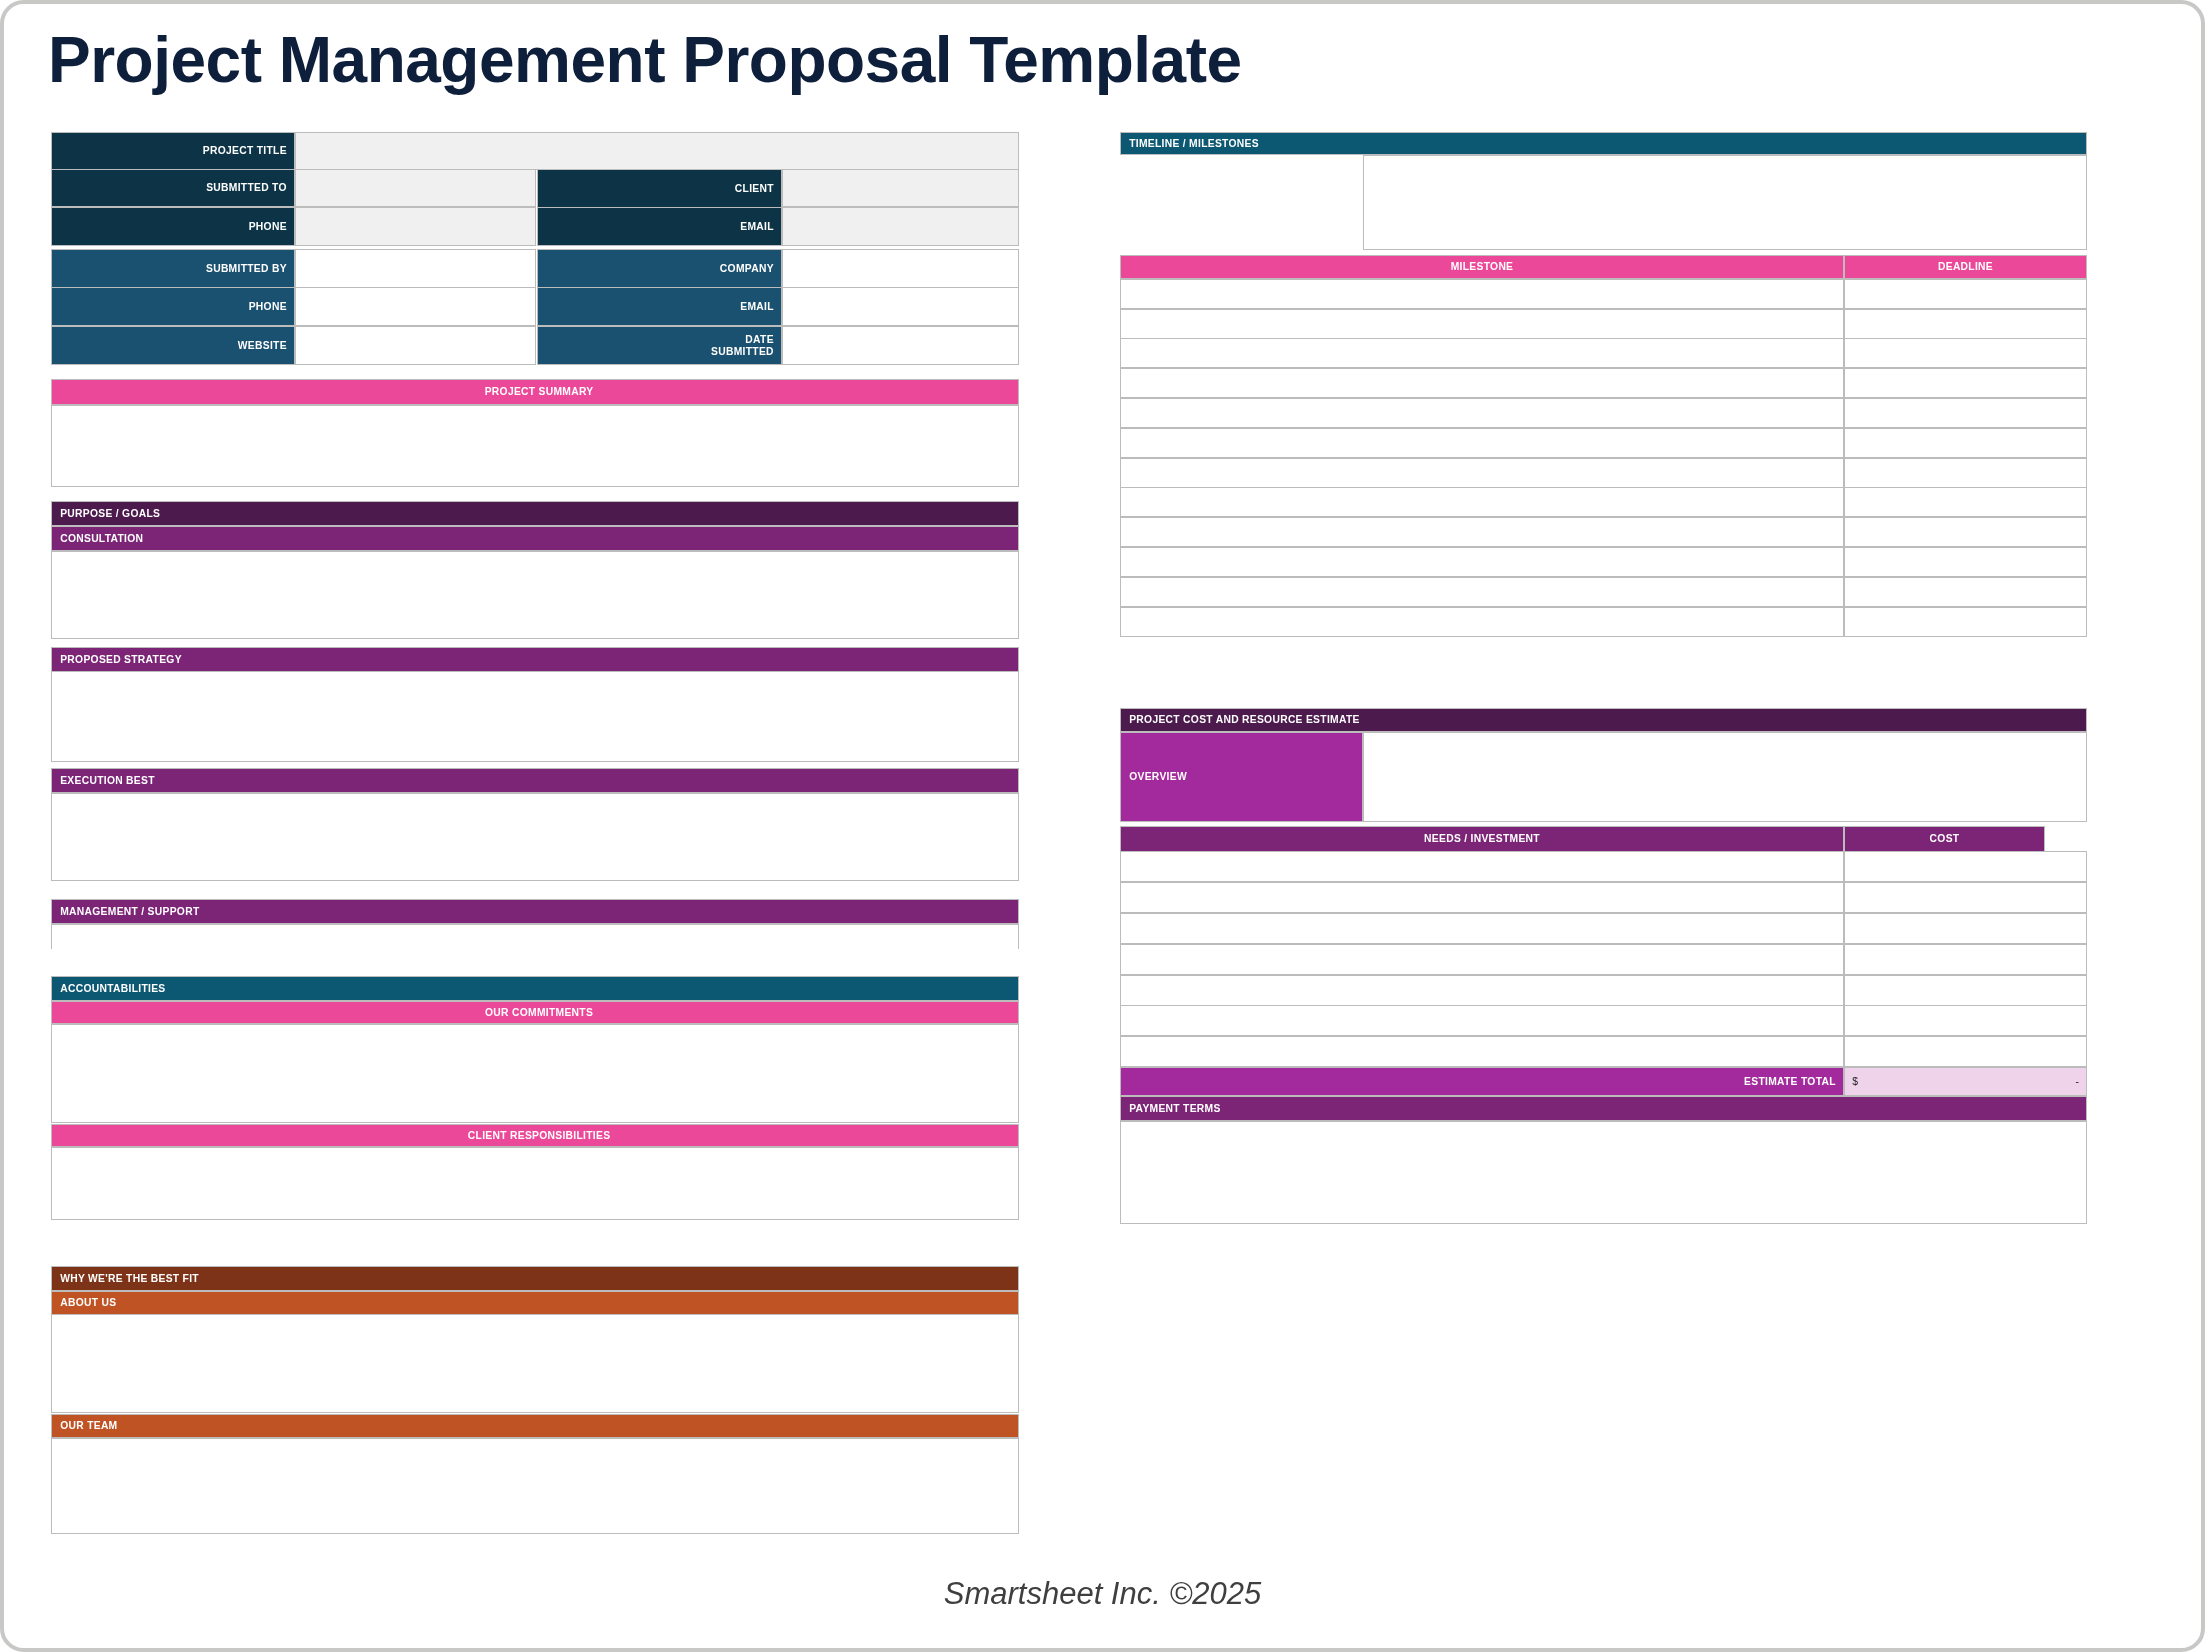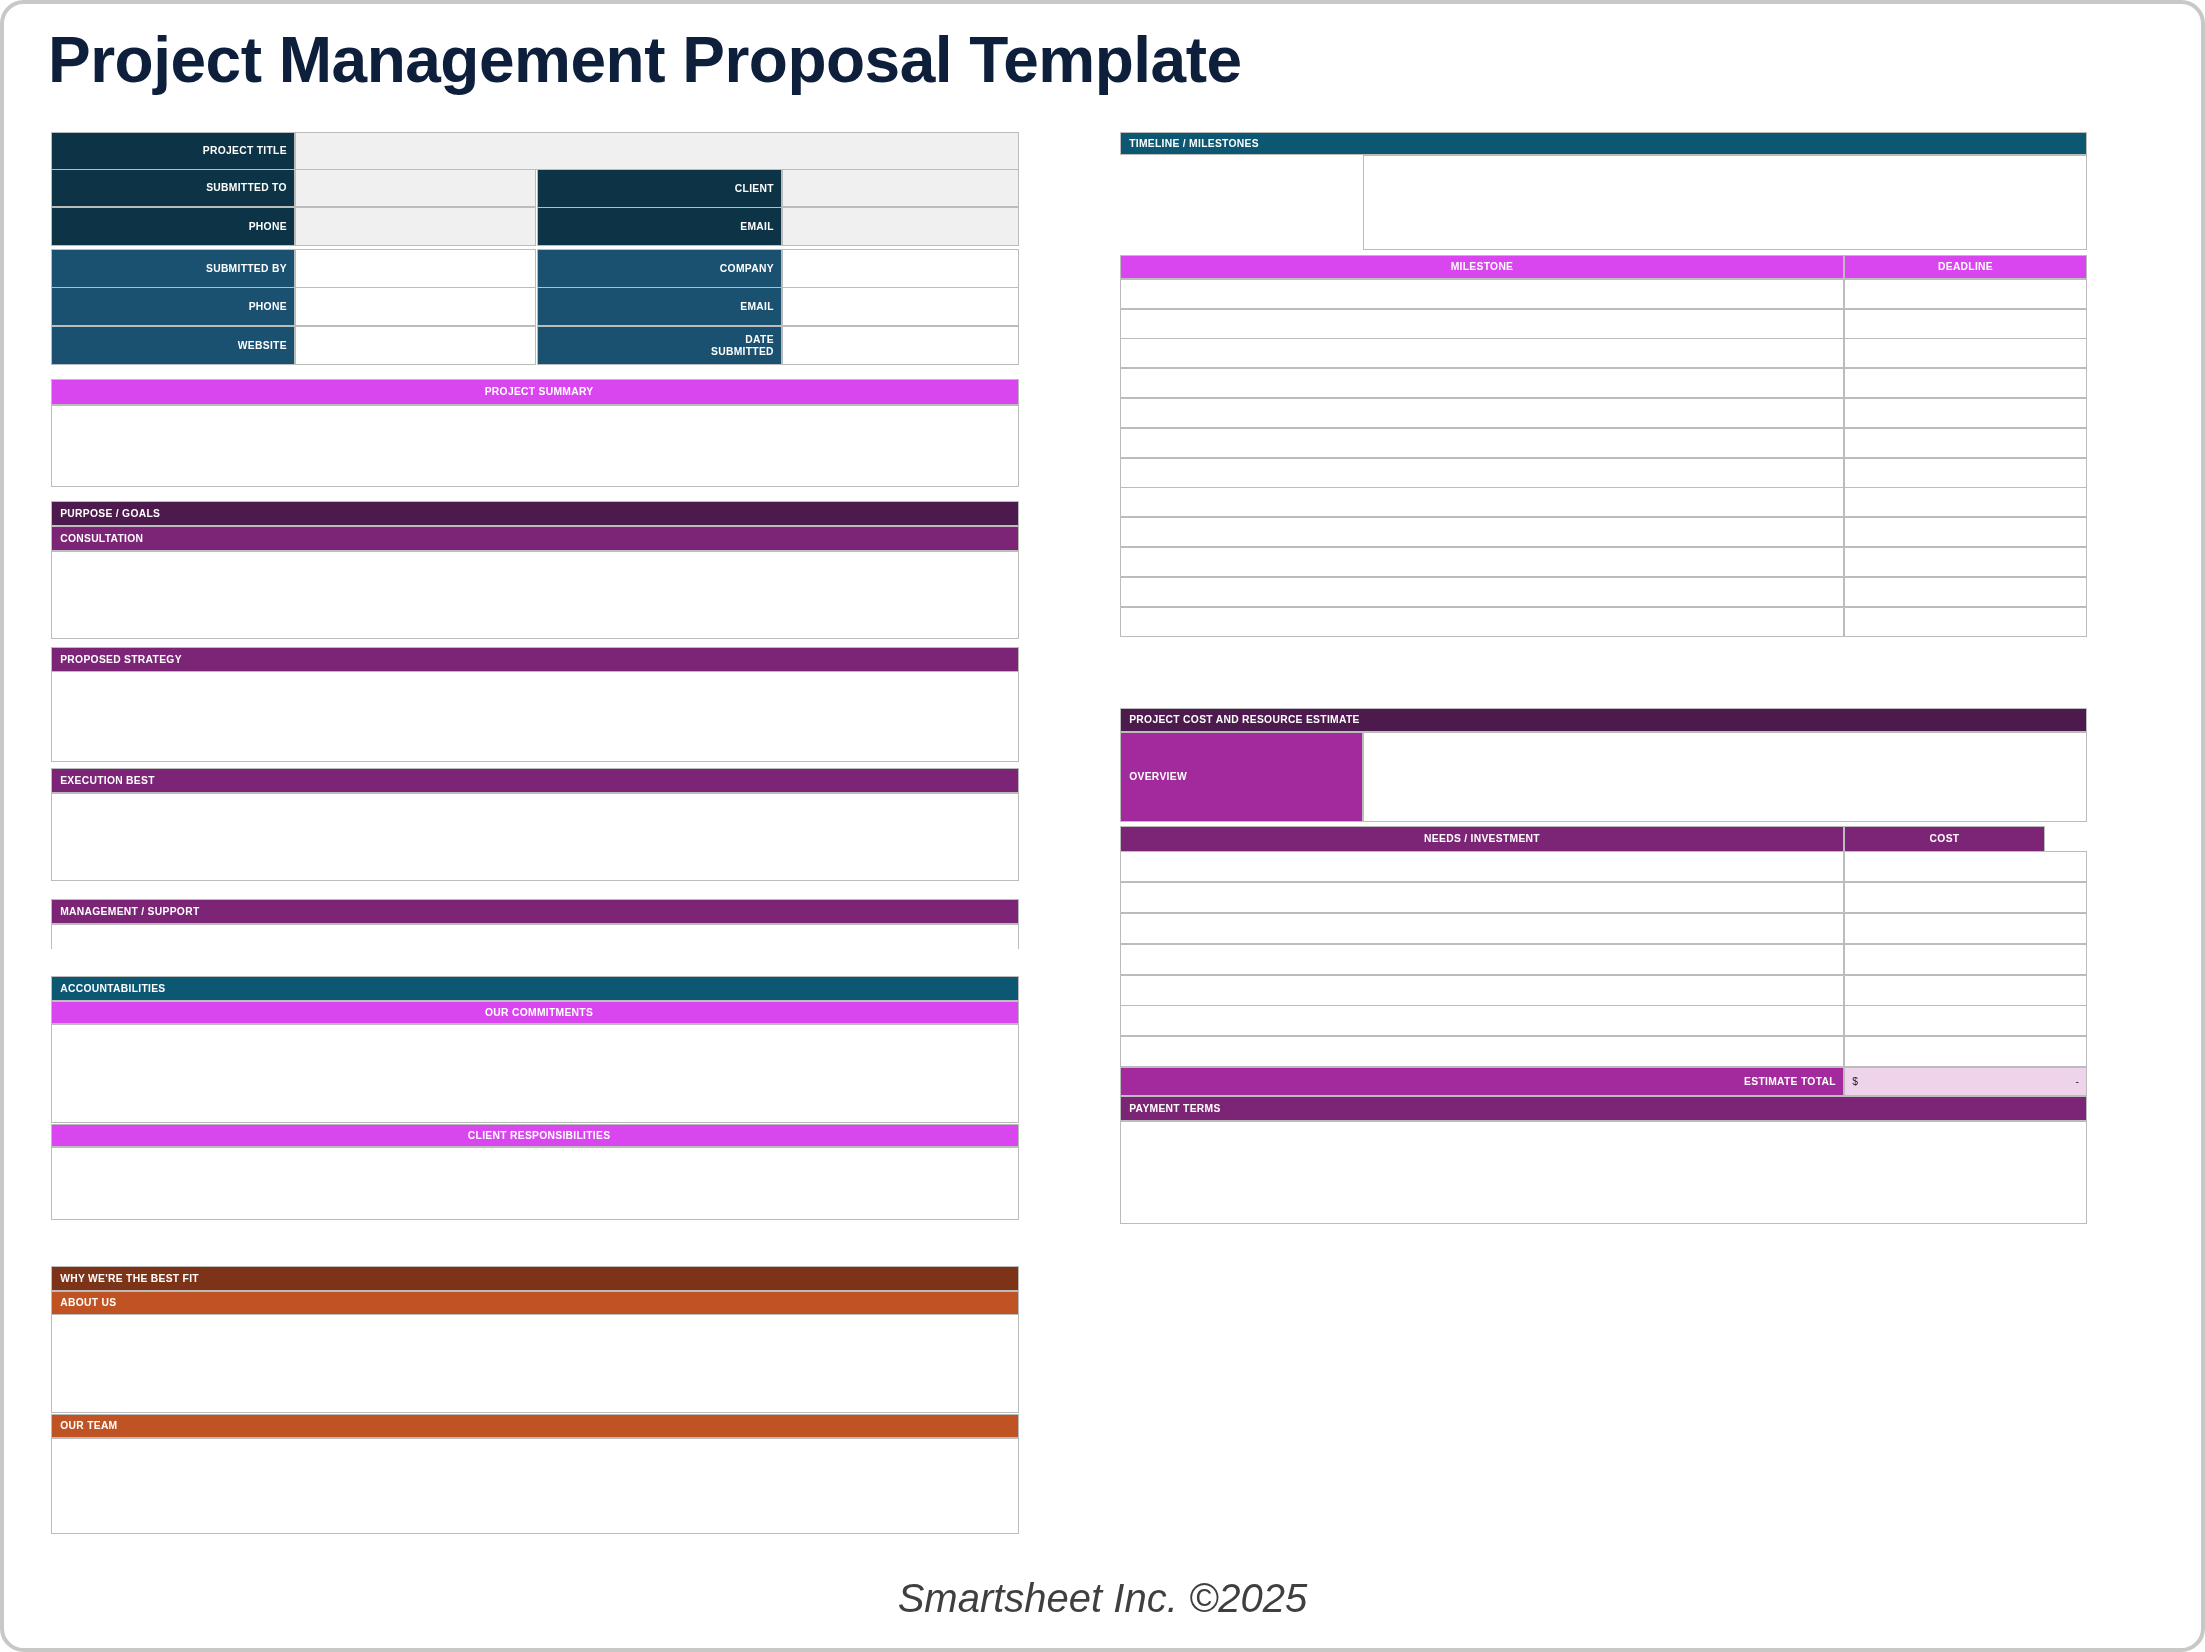--- a/index.html
+++ b/index.html
@@ -67,21 +67,21 @@
   .sub-band{
     position:absolute;box-sizing:border-box;
     display:flex;align-items:center;padding-left:8.2px;
     border:0.5px solid #bcbcbc;
   }
 
   
   .c-navy{background:#0d3446;}
   .c-steel{background:#1b5170;}
   .c-teal-dk{background:#0c5772;}
-  .c-teal{background:#d946ef;justify-content:center;}
+  .c-teal{background:#ec4899;justify-content:center;}
   .c-cyan{background:#1ba0d8;}
   .c-plum-dk{background:#4d1a4d;}
   .c-plum{background:#7c2577;}
   .c-magenta{background:#a32a9c;}
   .c-rust-dk{background:#7d3318;}
   .c-rust{background:#bf5323;}
   .c-pinkfill{background:#efd3ea;}
 
   .money-row{
     position:absolute;box-sizing:border-box;
@@ -91,21 +91,21 @@
     font-size:10.3px;color:#1a1a1a;
   }
   .money-row .dollar{flex:0 0 auto;}
   .money-row .dash{margin-left:auto;}
 
   .footer{
     position:absolute;left:0;right:0;top:1572px;
     text-align:center;
     font-family:"Liberation Sans", sans-serif;
     font-style:italic;
-    font-size:40px;
+    font-size:31px;
     color:#3f3f3f;
   }
 </style>
 </head>
 <body>
 
 <div class="page">
 
   <div class="doc-title">Project Management Proposal Template</div>
 

